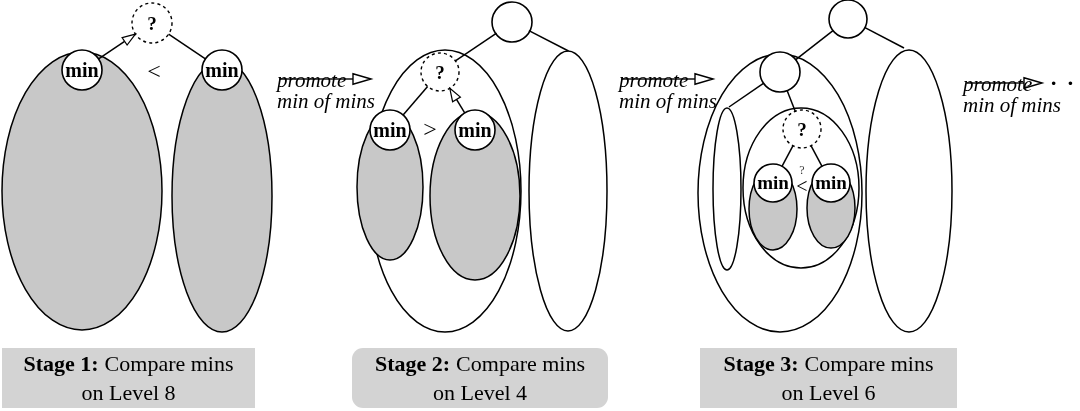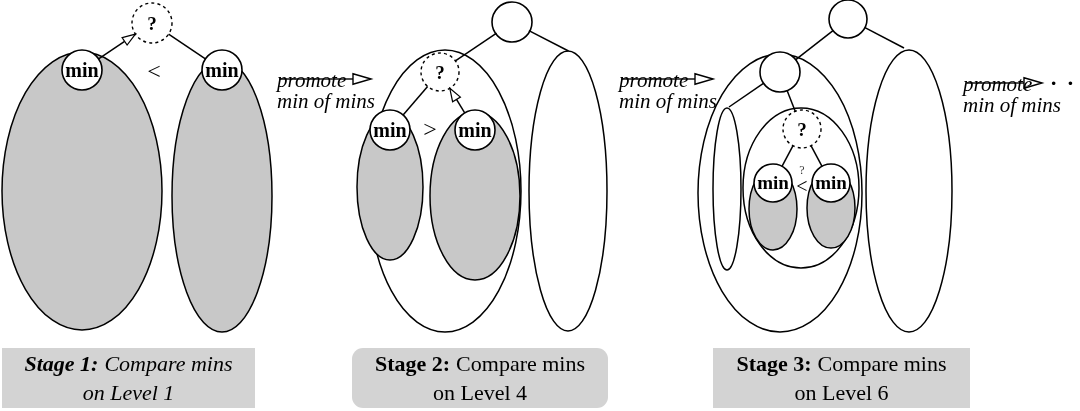--- a/index.html
+++ b/index.html
@@ -131,26 +131,26 @@
   </div>
   <div class="promote" style="left:619px;top:30px;">
     <div>promote</div>
     <div>min of mins</div>
   </div>
   <div class="promote" style="left:963px;top:34px;">
     <div>promote</div>
     <div>min of mins</div>
   </div>
 
-  <div class="caption" style="left:2px;width:253px;font-style:italic;">
+  <div class="caption" style="left:2px;width:253px;">
     <div><span class="cap-title">Stage 1:</span><span>Compare mins</span></div>
-    <div>on Level 1</div>
+    <div>on Level 8</div>
   </div>
   <div class="caption" style="left:352px;width:256px;border-radius:11px;">
     <div><span class="cap-title">Stage 2:</span><span>Compare mins</span></div>
     <div>on Level 4</div>
   </div>
-  <div class="caption" style="left:700px;width:257px;margin-left:13px;">
+  <div class="caption" style="left:700px;width:257px;">
     <div><span class="cap-title">Stage 3:</span><span>Compare mins</span></div>
     <div>on Level 6</div>
   </div>
 
 </div>
 
 </body></html>

